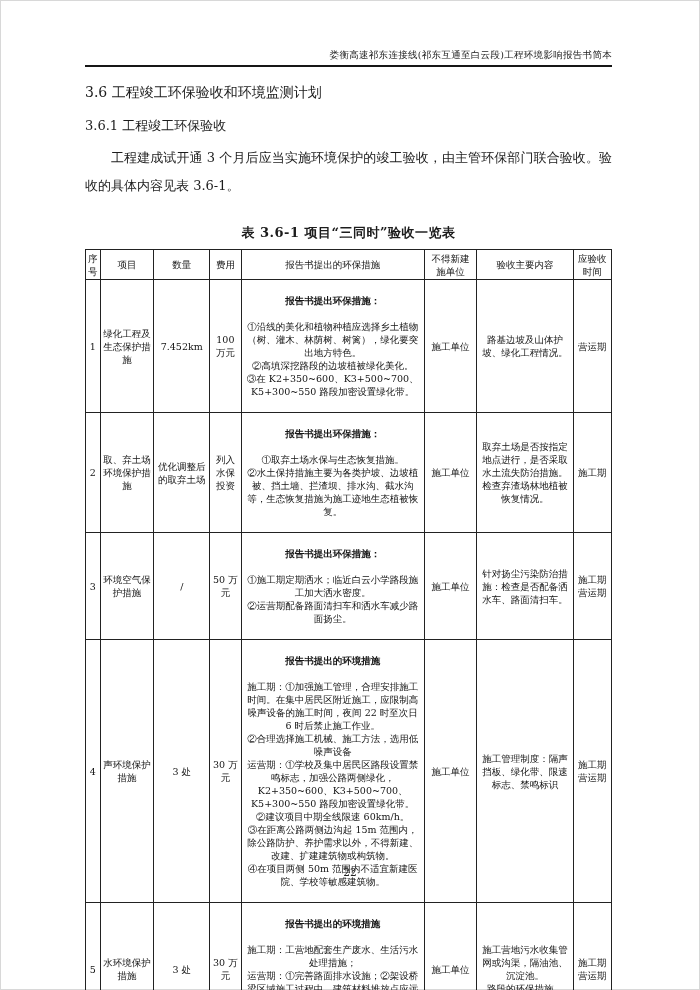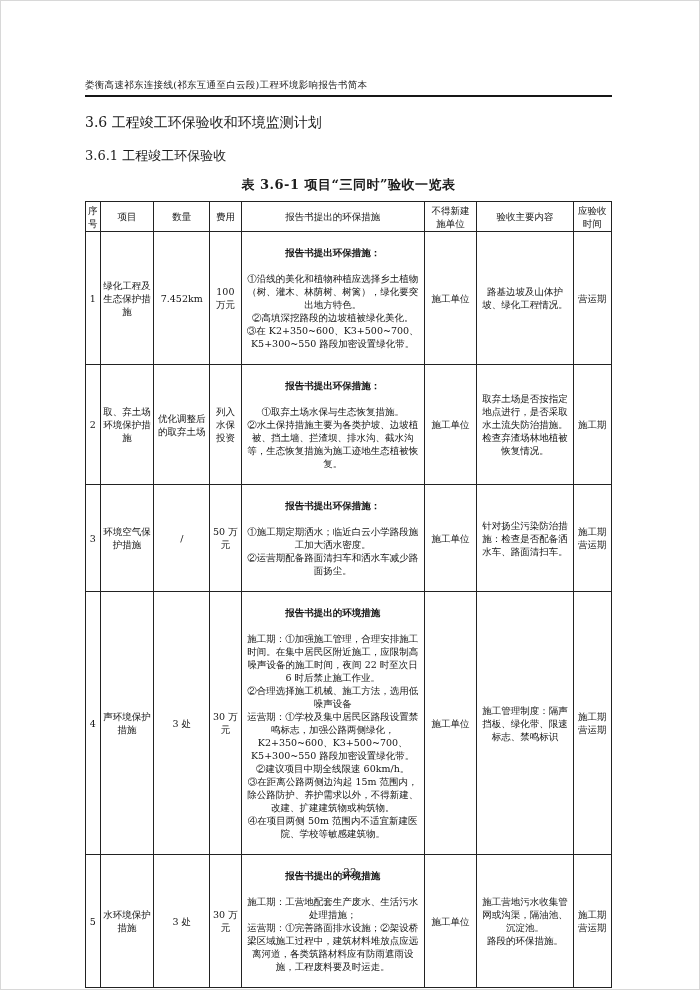--- a/index.html
+++ b/index.html
@@ -8,37 +8,37 @@
     width:700px;height:990px;
     background:#ffffff;
     margin:0 auto;
     box-shadow:0 0 0 1px #d8d8d8 inset;
     font-family:"DejaVu Serif","Liberation Serif",serif;
     color:#1c1c1c;
     overflow:hidden;
   }
   .content{position:absolute;left:85px;top:0;width:527px;}
   .doc-header{
-    padding-top:79px;
-    text-align:left;
+    padding-top:49px;
+    text-align:right;
     font-size:9.5px;
     letter-spacing:0.3px;
     color:#222;
   }
   .header-rule{height:0;border-bottom:2px solid #161616;margin-top:3px;}
   .sec-title{font-size:14px;font-weight:normal;margin:17px 0 0 0;}
   .subsec-title{font-size:13px;font-weight:normal;margin:15px 0 0 0;}
   .body-para{
     font-size:13px;line-height:28px;
     text-align:justify;text-indent:2em;
     margin:9px 0 0 0;
   }
   .table-caption{
     text-align:center;font-weight:bold;font-size:13px;
-    margin:11px 0 7px 0;letter-spacing:0.5px;
+    margin:24px 0 7px 0;letter-spacing:0.5px;
   }
   table.acc{width:527px;border-collapse:collapse;table-layout:fixed;}
   table.acc th,table.acc td{
     border:1px solid #222;
     font-size:9.5px;line-height:13px;
     font-weight:normal;
     text-align:center;vertical-align:middle;
     padding:1px 2px;
     white-space:pre-line;
     overflow:hidden;
@@ -60,20 +60,21 @@
 <body>
 
 <div class="page">
   <div class="content">
 
     <div class="doc-header">娄衡高速祁东连接线(祁东互通至白云段)工程环境影响报告书简本</div>
     <div class="header-rule"></div>
 
     <div class="sec-title">3.6  工程竣工环保验收和环境监测计划</div>
     <div class="subsec-title">3.6.1   工程竣工环保验收</div>
+    <p class="body-para">工程建成试开通 3 个月后应当实施环境保护的竣工验收，由主管环保部门联合验收。验收的具体内容见表 3.6-1。</p>
 
     <div class="table-caption">表 3.6-1    项目“三同时”验收一览表</div>
 
     <table class="acc">
       <colgroup>
         <col style="width:2.8%">
           <col style="width:10.2%">
           <col style="width:10.6%">
           <col style="width:6.0%">
         <col style="width:34.8%">

